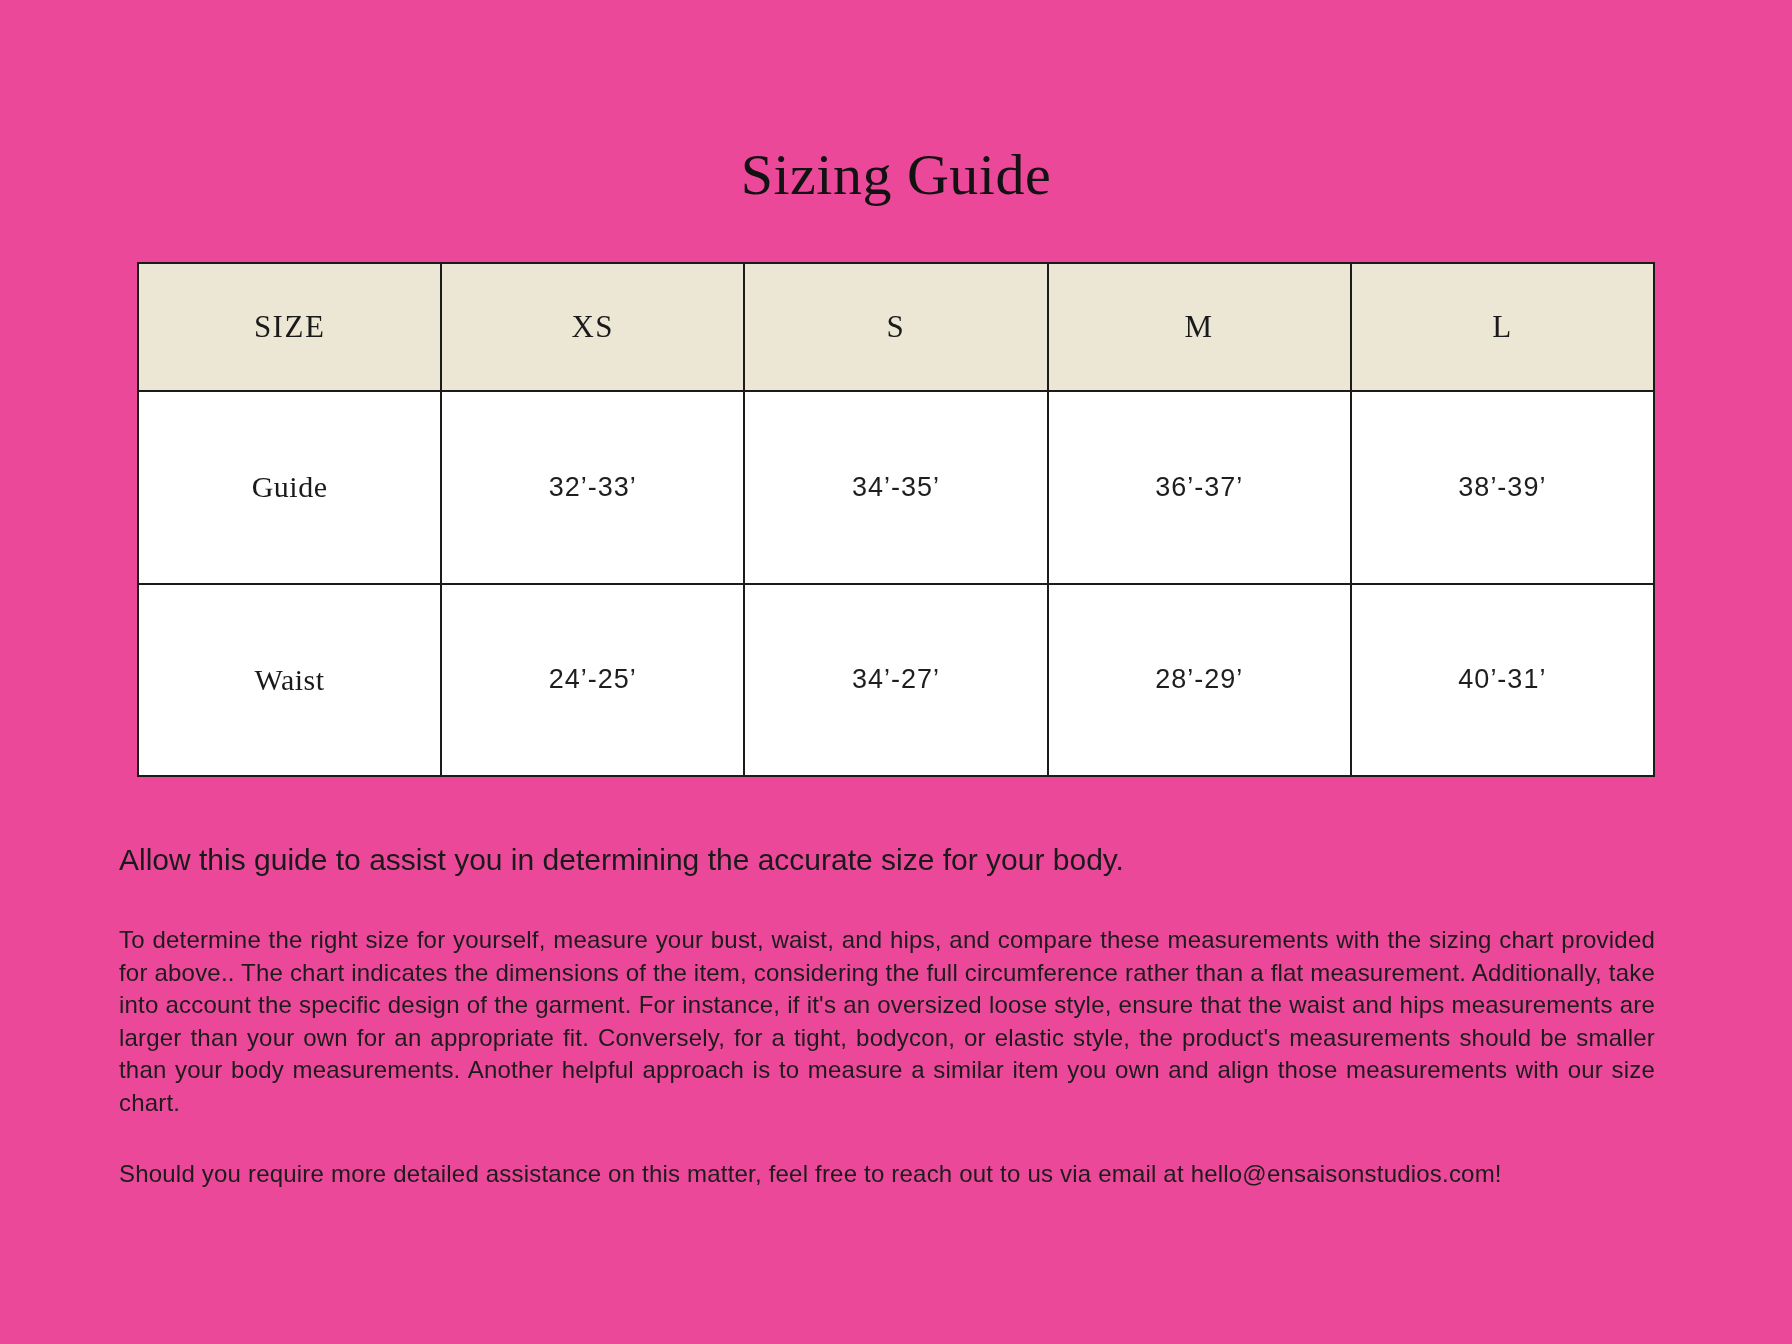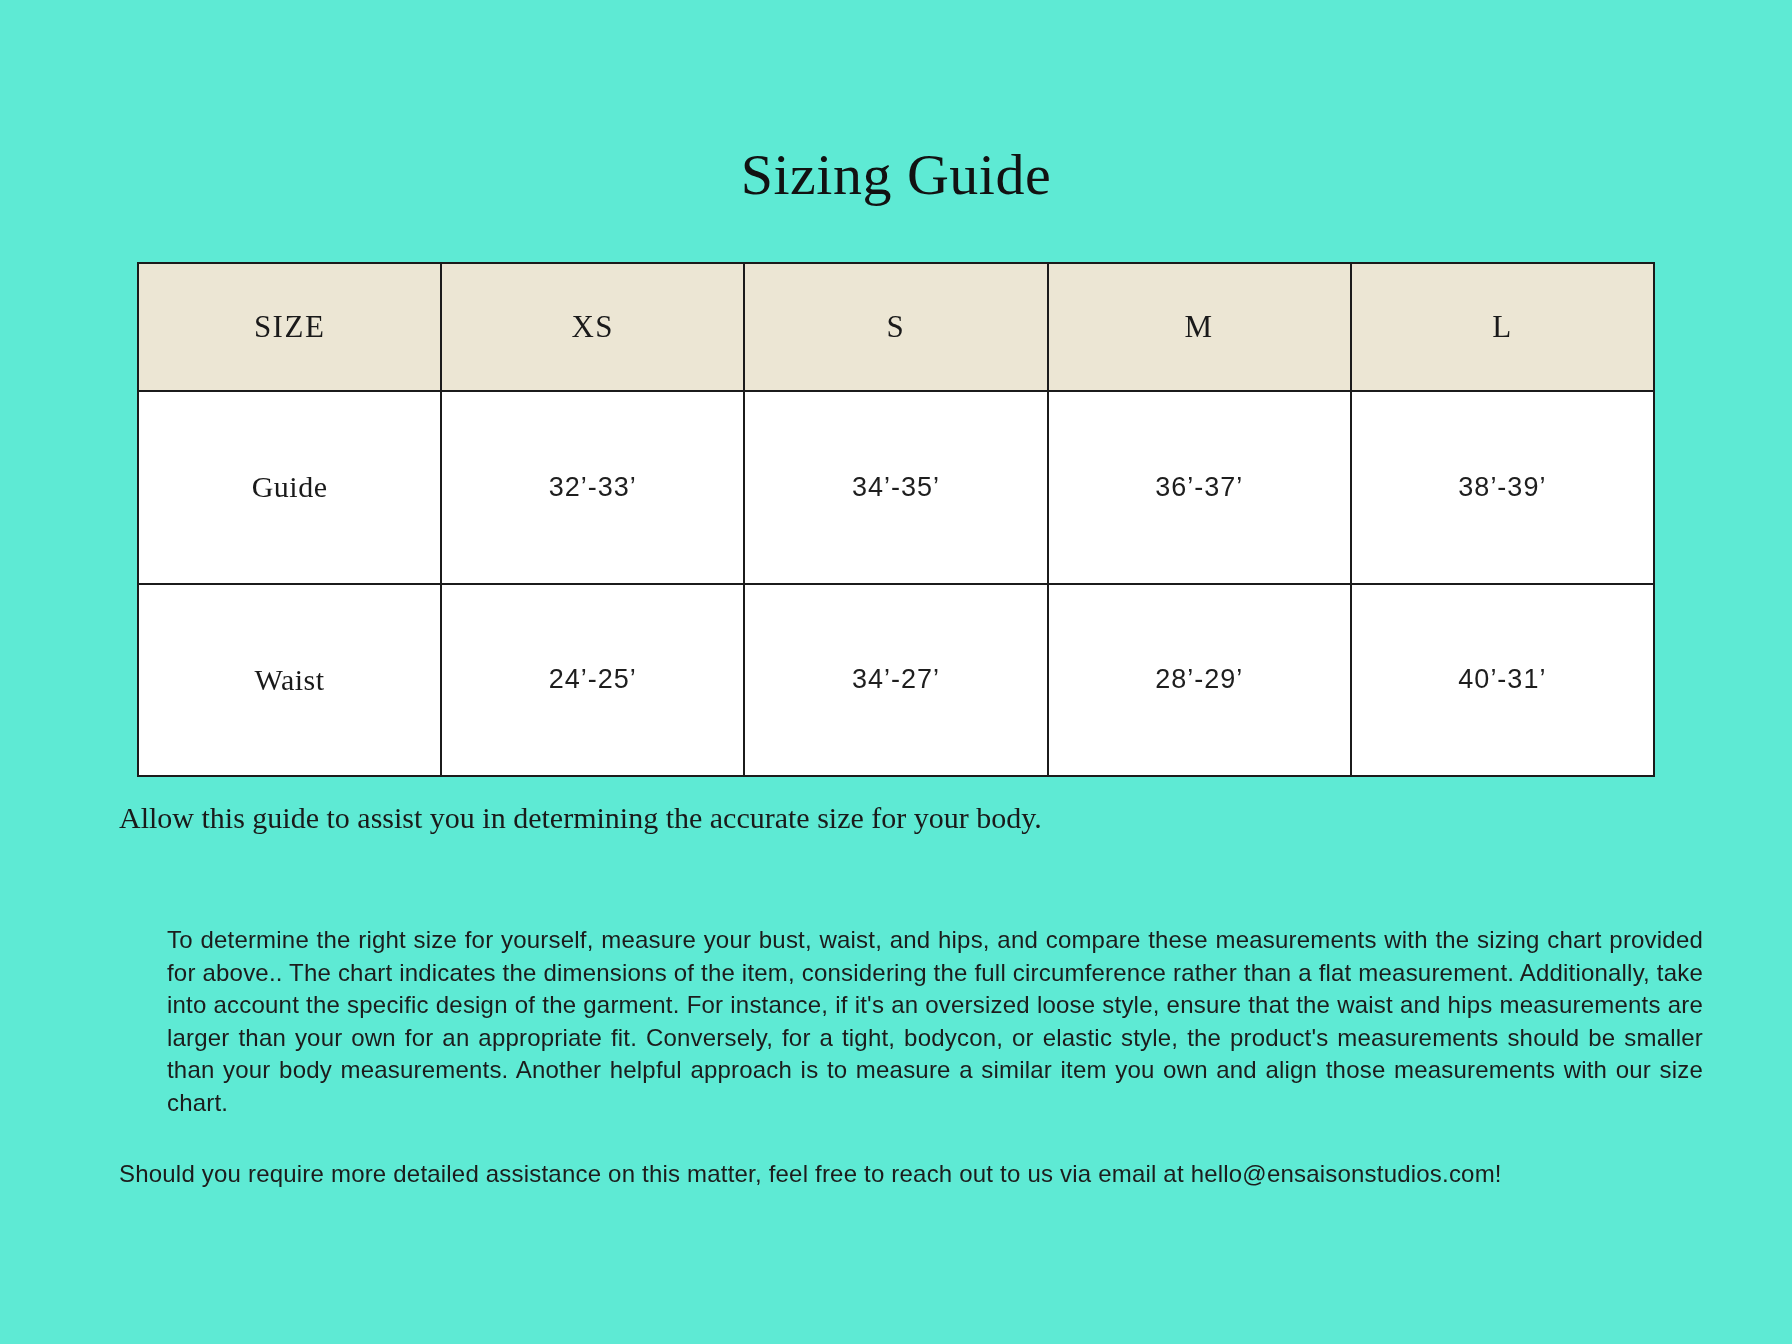--- a/index.html
+++ b/index.html
@@ -1,21 +1,21 @@
 <!DOCTYPE html>
 <html><head>
 <meta charset="utf-8">
 <style>
   * { margin: 0; padding: 0; box-sizing: border-box; }
   html, body { background: #ffffff; }
   .page {
     position: relative;
     width: 1792px;
     height: 1344px;
-    background: #5eead4;
+    background: #ec4899;
     color: #161616;
     font-family: "Liberation Sans", sans-serif;
     overflow: hidden;
   }
   .title {
     position: absolute;
     top: 143px;
     left: 0;
     width: 100%;
     text-align: center;
@@ -59,42 +59,41 @@
   }
   .size-table td.value-cell {
     font-family: "Liberation Sans", "DejaVu Sans", sans-serif;
     font-size: 27px;
     letter-spacing: 1px;
     color: #1e1e1e;
     background: #ffffff;
   }
   .subtitle {
     position: absolute;
-    top: 800px;
+    top: 842px;
     left: 119px;
     width: 1536px;
-    font-family: Liberation Serif, serif;
+    font-family: Liberation Sans, sans-serif;
     font-weight: 400;
     font-size: 30px;
     letter-spacing: 0px;
     line-height: 36px;
     color: #1a1a1a;
   }
   .paragraph {
     position: absolute;
     top: 924px;
     left: 119px;
     width: 1536px;
     font-family: "Liberation Sans", "DejaVu Sans", sans-serif;
     font-size: 24px;
     line-height: 32.5px;
     letter-spacing: 0.2px;
     color: #1c1c1c;
     text-align: justify;
-    margin-left: 48px;
   }
   .contact-line {
     position: absolute;
     top: 1158px;
     left: 119px;
     width: 1536px;
     font-family: "Liberation Sans", "DejaVu Sans", sans-serif;
     font-size: 24px;
     line-height: 32.5px;
     letter-spacing: 0.2px;

